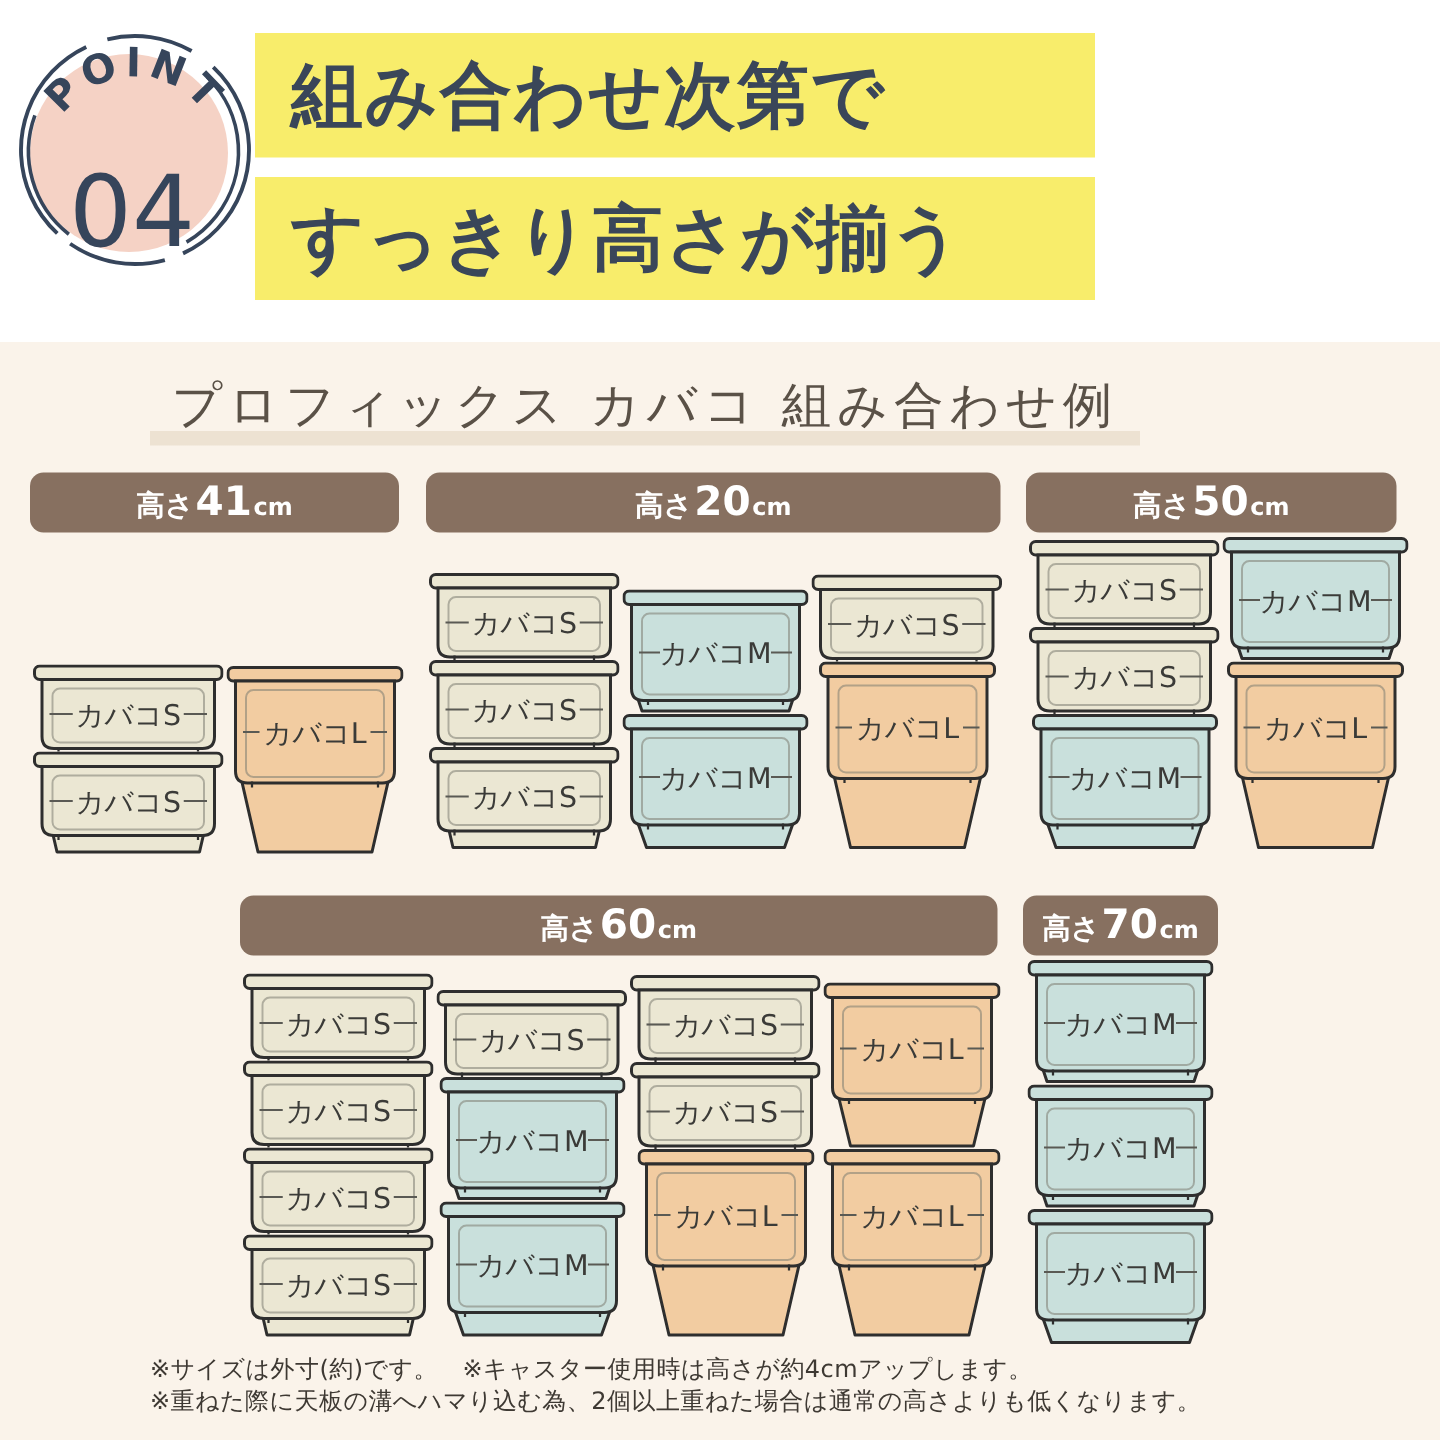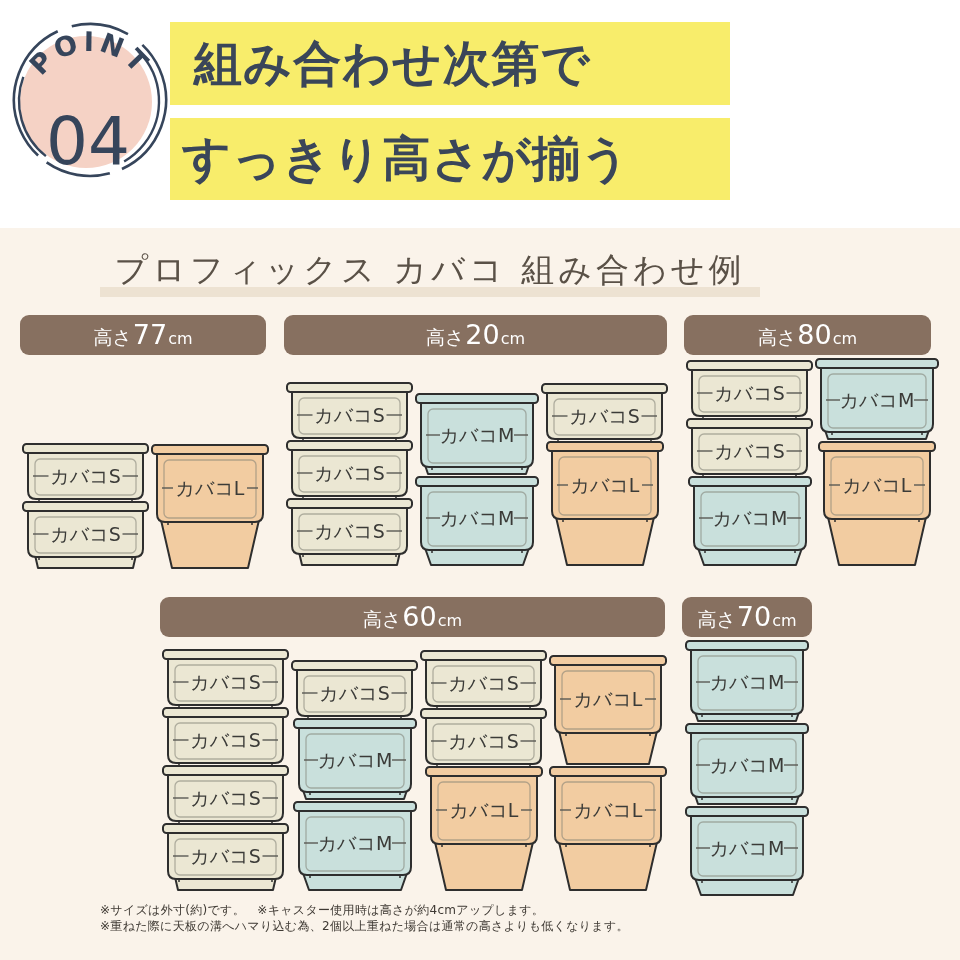--- a/index.html
+++ b/index.html
@@ -12,53 +12,53 @@
   
   .top-section{position:absolute;left:0;top:0;width:960px;height:228px;background:#ffffff;}
   .point-badge{position:absolute;left:8px;top:12px;width:164px;height:176px;}
   .headline{position:absolute;left:170px;top:22px;width:465px;}
   .hl-block{
     width:560px;height:83px;background:#F8ED6B;box-sizing:border-box;
     display:flex;align-items:center;padding:0 24px;
     font-size:48px;font-weight:bold;color:#3A4659;letter-spacing:1px;
     white-space:nowrap;
   }
-  .hl-block + .hl-block{margin-top:13px;height:82px;padding-left:12px;}
+  .hl-block + .hl-block{margin-top:13px;height:82px;}
   
   .main-section{position:absolute;left:0;top:228px;width:960px;height:732px;background:#FAF3EA;}
   .heading-wrap{position:absolute;left:0;top:20px;width:860px;text-align:center;}
   .section-heading{
     display:inline-block;font-size:33px;color:#5A5147;letter-spacing:4px;
     padding:0 14px 4px;white-space:nowrap;
     background:linear-gradient(to top,#EDE2D2 10px,transparent 10px);
   }
   
   .group{position:absolute;}
   .group-41{left:20px;top:315px;width:246px;height:255px;}
   .group-60{left:284px;top:315px;width:383px;height:252px;}
   .group-70{left:684px;top:315px;width:247px;height:252px;}
   .group-80{left:160px;top:597px;width:505px;height:295px;}
   .group-90{left:682px;top:597px;width:130px;height:300px;}
   .group-header{
     height:40px;background:#877060;border-radius:9px;color:#ffffff;
     display:flex;align-items:baseline;justify-content:center;
-    font-weight:normal;line-height:40px;white-space:nowrap;
+    font-weight:bold;line-height:40px;white-space:nowrap;
   }
   .gh-prefix{font-size:19px;}
   .gh-value{font-size:27px;margin:0 1px;}
   .gh-unit{font-size:16px;}
   .boxes{position:absolute;left:2px;bottom:0;display:flex;align-items:flex-end;gap:2px;}
   .group-90 .boxes{left:3px;}
   .stack-col{display:flex;flex-direction:column;align-items:center;}
   svg.box{display:block;}
   
   .notes{
     position:absolute;left:0;top:674px;width:960px;
     display:flex;flex-direction:column;align-items:center;
-    color:#3E3933;font-size:12px;line-height:1.34;letter-spacing:0.3px;
+    color:#3E3933;font-size:16px;line-height:1.34;letter-spacing:0.3px;
   }
   .notes-inner{width:760px;text-align:left;}
 </style>
 </head>
 <body>
 
 <div class="top-section">
   <svg class="point-badge" viewBox="0 0 164 176">
     <circle cx="78" cy="90" r="66" fill="#F5D2C5"></circle>
     <circle cx="82" cy="88" r="76" fill="none" stroke="#36455B" stroke-width="2.6" stroke-dasharray="118 13 66 11 148 15 58 18" transform="rotate(-24 82 88)"></circle>
@@ -85,21 +85,21 @@
     <div class="notes-inner">
       <div>※サイズは外寸(約)です。　※キャスター使用時は高さが約4cmアップします。</div>
       <div>※重ねた際に天板の溝へハマり込む為、2個以上重ねた場合は通常の高さよりも低くなります。</div>
     </div>
   </div>
 </div>
 
 <div class="group group-41">
     <div class="group-header">
       <span class="gh-prefix">高さ</span>
-      <span class="gh-value">77</span>
+      <span class="gh-value">41</span>
       <span class="gh-unit">cm</span>
     </div>
     <div class="boxes">
       <div class="stack-col">
         <svg class="box" width="127" height="58" viewBox="0 0 127 58">
           <rect x="1" y="1" width="125" height="9" rx="3.5" fill="#EBE7D3" stroke="#2E2E2E" stroke-width="2"></rect>
           <path d="M 6,10 L 121,10 L 121,48 Q 121,56 113,56 L 14,56 Q 6,56 6,48 Z" fill="#EBE7D3" stroke="#2E2E2E" stroke-width="2"></path>
           <rect x="13" y="16" width="101" height="36" rx="5" fill="none" stroke="#7D7D72" stroke-opacity="0.55" stroke-width="1.3"></rect>
           <line x1="17" y1="55" x2="17" y2="59" stroke="#2E2E2E" stroke-width="1.5"></line>
           <line x1="110" y1="55" x2="110" y2="59" stroke="#2E2E2E" stroke-width="1.5"></line>
@@ -219,21 +219,21 @@
           <line x1="11" y1="44" x2="22" y2="44" stroke="#5A5A54" stroke-width="1.4"></line>
           <line x1="96" y1="44" x2="107" y2="44" stroke="#5A5A54" stroke-width="1.4"></line>
           <text x="59" y="51" text-anchor="middle" font-size="19" font-weight="500" fill="#3B3B38">カバコL</text>
         </svg>
       </div>
     </div>
   </div>
 <div class="group group-70">
     <div class="group-header">
       <span class="gh-prefix">高さ</span>
-      <span class="gh-value">80</span>
+      <span class="gh-value">50</span>
       <span class="gh-unit">cm</span>
     </div>
     <div class="boxes">
       <div class="stack-col">
         <svg class="box" width="127" height="58" viewBox="0 0 127 58">
           <rect x="1" y="1" width="125" height="9" rx="3.5" fill="#EBE7D3" stroke="#2E2E2E" stroke-width="2"></rect>
           <path d="M 6,10 L 121,10 L 121,48 Q 121,56 113,56 L 14,56 Q 6,56 6,48 Z" fill="#EBE7D3" stroke="#2E2E2E" stroke-width="2"></path>
           <rect x="13" y="16" width="101" height="36" rx="5" fill="none" stroke="#7D7D72" stroke-opacity="0.55" stroke-width="1.3"></rect>
           <line x1="17" y1="55" x2="17" y2="59" stroke="#2E2E2E" stroke-width="1.5"></line>
           <line x1="110" y1="55" x2="110" y2="59" stroke="#2E2E2E" stroke-width="1.5"></line>

